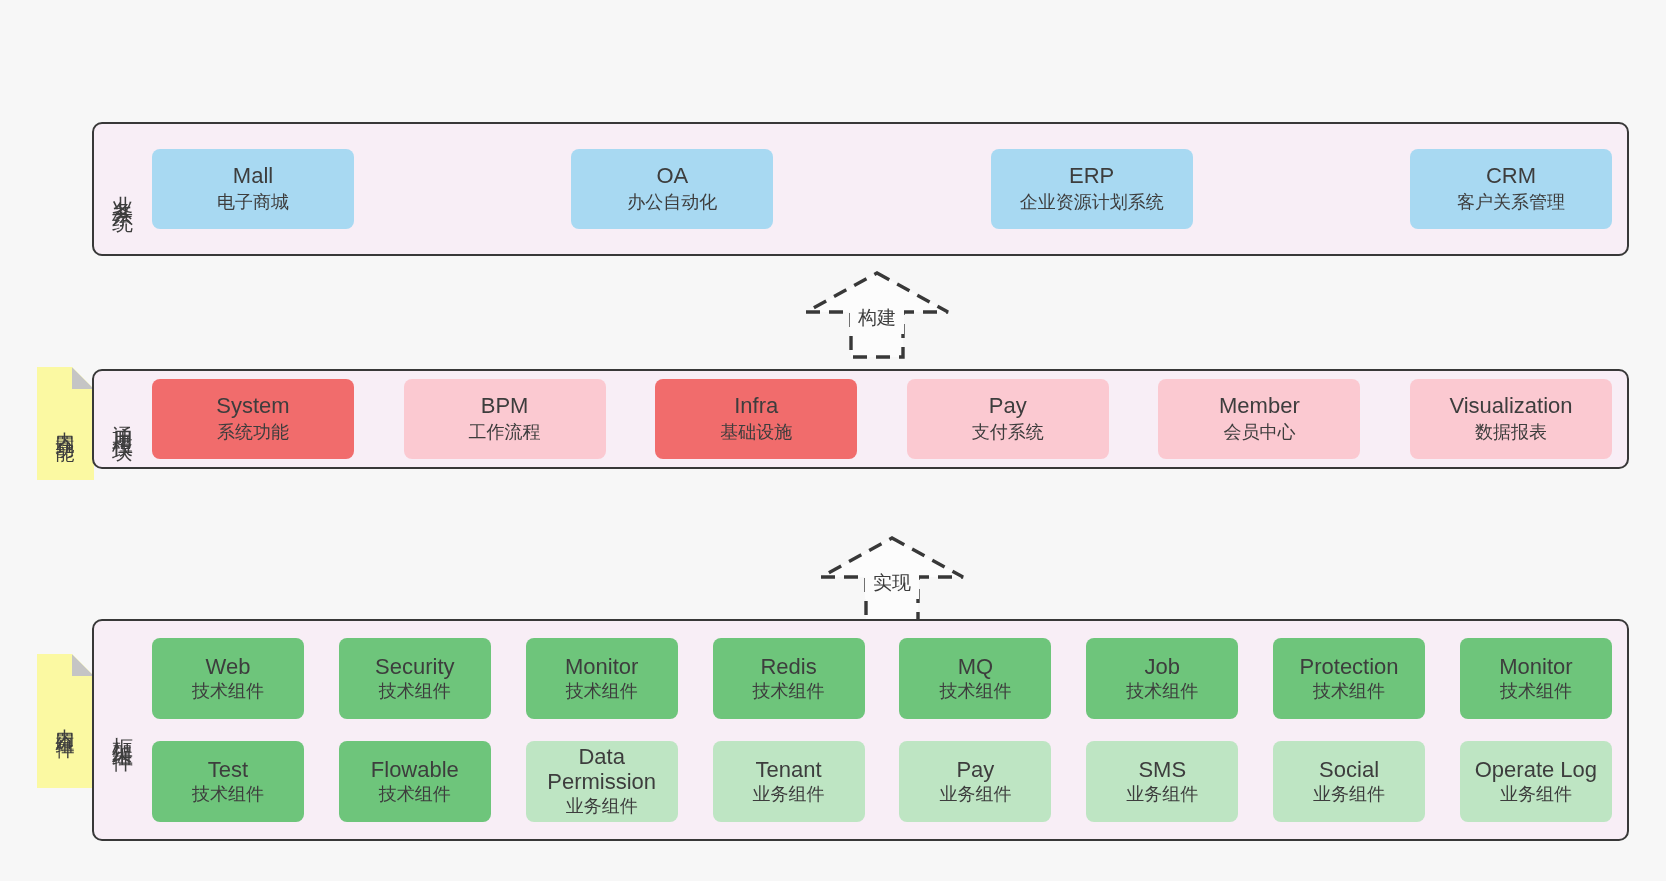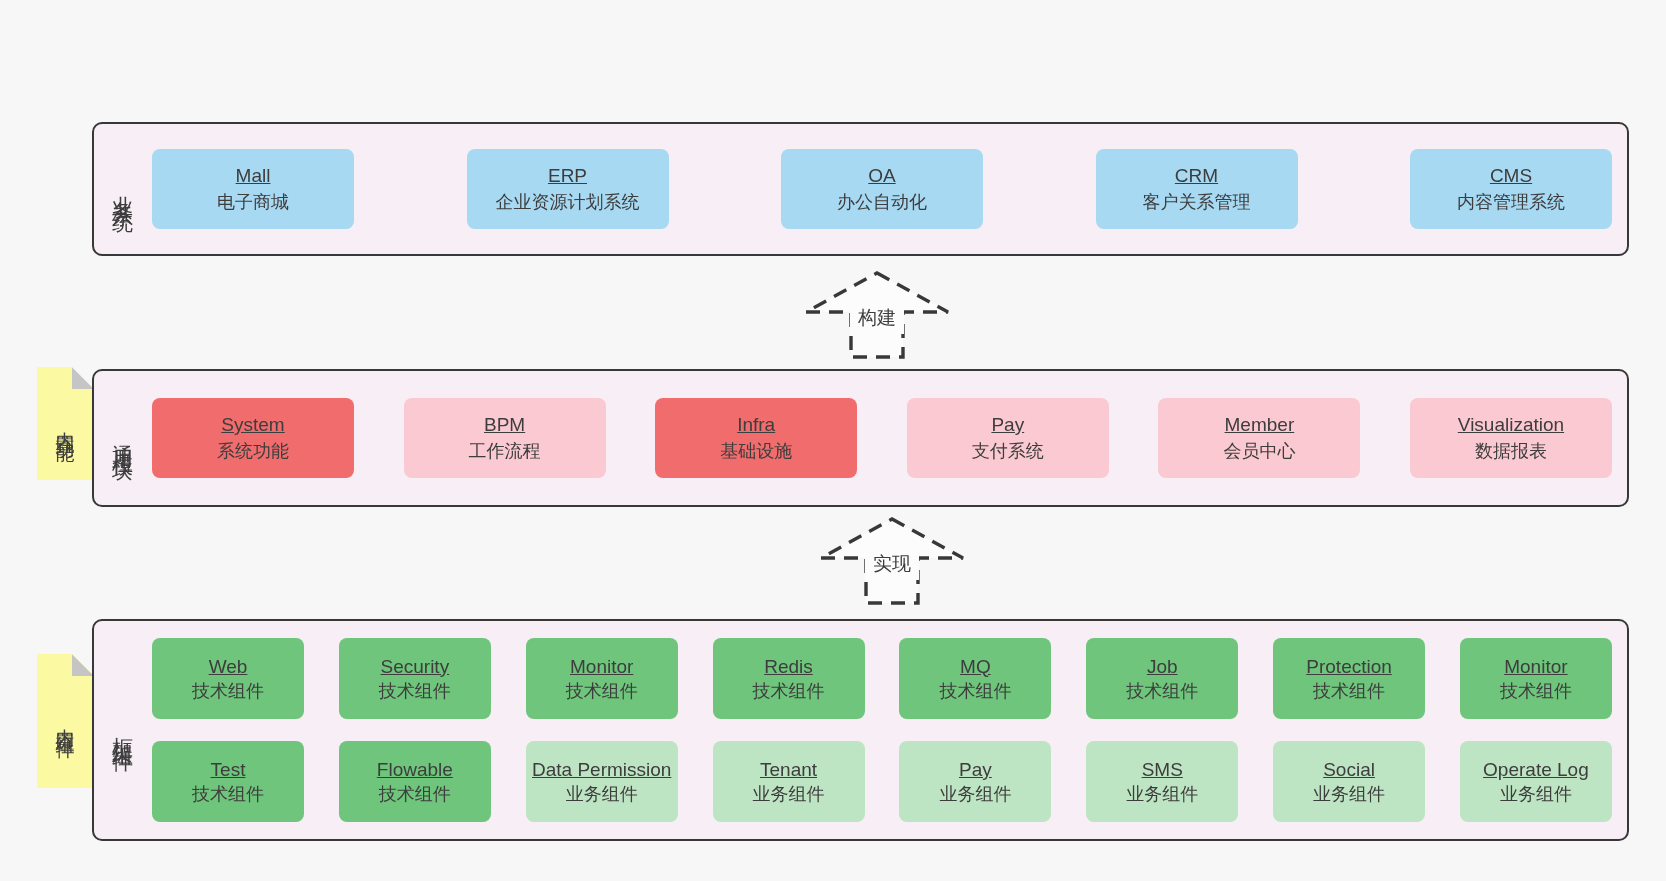--- a/index.html
+++ b/index.html
@@ -44,21 +44,21 @@
     position:absolute;
     left:92px; width:1537px;
     box-sizing:border-box;
     background:#f8eef6;
     border:2px solid #383838;
     border-radius:10px;
     display:flex;
     align-items:stretch;
   }
   .layer-business   { top:122px; height:134px; }
-  .layer-modules    { top:369px; height:138px; }
+  .layer-modules    { top:369px; height:100px; }
   .layer-components { top:619px; height:222px; }
 
   .layer-label {
     flex:0 0 58px;
     display:flex; align-items:center; justify-content:center;
   }
   .layer-label .v-text { font-size:21px; letter-spacing:5px; }
 
   .boxes {
     flex:1;
@@ -76,32 +76,32 @@
   
   .box {
     display:flex; flex-direction:column;
     justify-content:center; align-items:center;
     text-align:center;
     border-radius:8px;
     line-height:26px;
   }
   .w6 { width:202px; height:80px; }
   .w8 { width:152px; height:81px; line-height:25px; }
-  .box .en { font-size:19px;text-decoration:underline; }
+  .box .en { font-size:22px; }
   .box .zh { font-size:18px; }
   .blue       { background:#a8d9f2; }
   .red        { background:#f16c6c; }
   .pink       { background:#fbc9d1; }
   .green      { background:#6ec57b; }
   .lightgreen { background:#bee5c3; }
 
   
   .arrow { position:absolute; width:146px; height:88px; }
   .arrow-build     { left:804px; top:271px; }
-  .arrow-implement { left:819px; top:517px; }
+  .arrow-implement { left:819px; top:536px; }
   .arrow svg { display:block; }
   .arrow-label {
     position:absolute; left:50%; top:31px;
     transform:translateX(-50%);
     background:#fcfcfc;
     padding:3px 8px;
     font-size:19px;
     white-space:nowrap;
   }
 </style>
@@ -123,34 +123,30 @@
   <div class="layer layer-business">
     <div class="layer-label">
       <span class="v-text">业务系统</span>
     </div>
     <div class="boxes">
       <div class="box w6 blue">
         <span class="en">Mall</span>
         <span class="zh">电子商城</span>
       </div>
       <div class="box w6 blue">
+        <span class="en">OA</span>
+        <span class="zh">办公自动化</span>
+      </div>
+      <div class="box w6 blue">
         <span class="en">ERP</span>
         <span class="zh">企业资源计划系统</span>
       </div>
       <div class="box w6 blue">
-        <span class="en">OA</span>
-        <span class="zh">办公自动化</span>
-      </div>
-      <div class="box w6 blue">
         <span class="en">CRM</span>
         <span class="zh">客户关系管理</span>
-      </div>
-      <div class="box w6 blue">
-        <span class="en">CMS</span>
-        <span class="zh">内容管理系统</span>
       </div>
     </div>
   </div>
 
   <div class="arrow arrow-build">
     <svg width="146" height="88" viewBox="0 0 146 88">
       <polygon points="73,2 144,41 99,41 99,86 47,86 47,41 2,41" fill="#fcfcfc" stroke="#383838" stroke-width="3.4" stroke-dasharray="14,9" stroke-linejoin="miter"></polygon>
     </svg>
     <span class="arrow-label">构建</span>
   </div>

